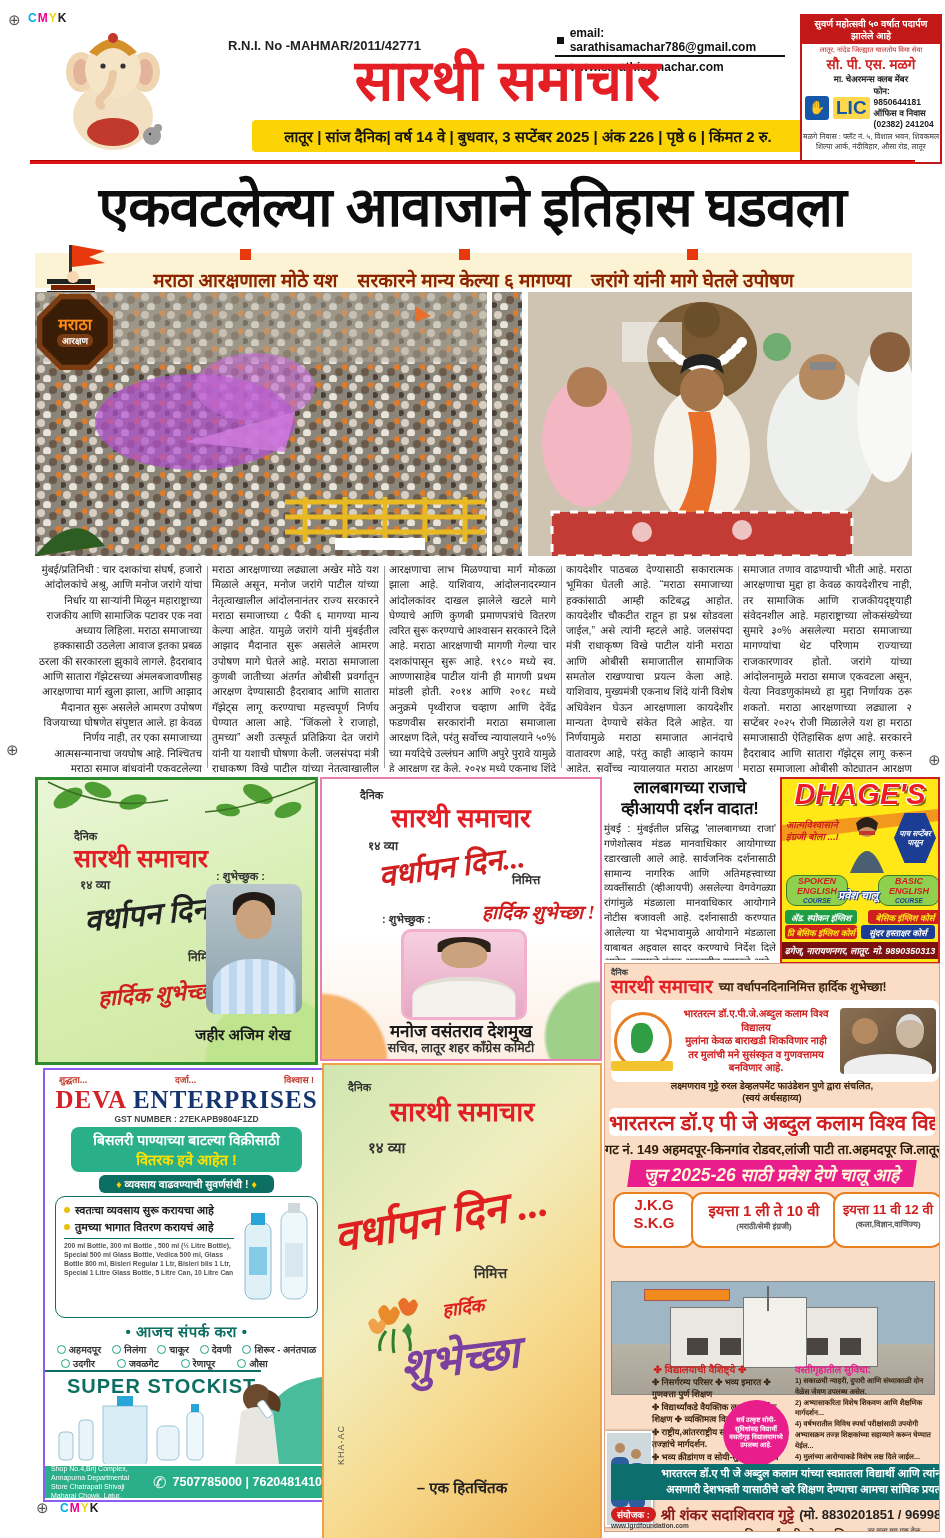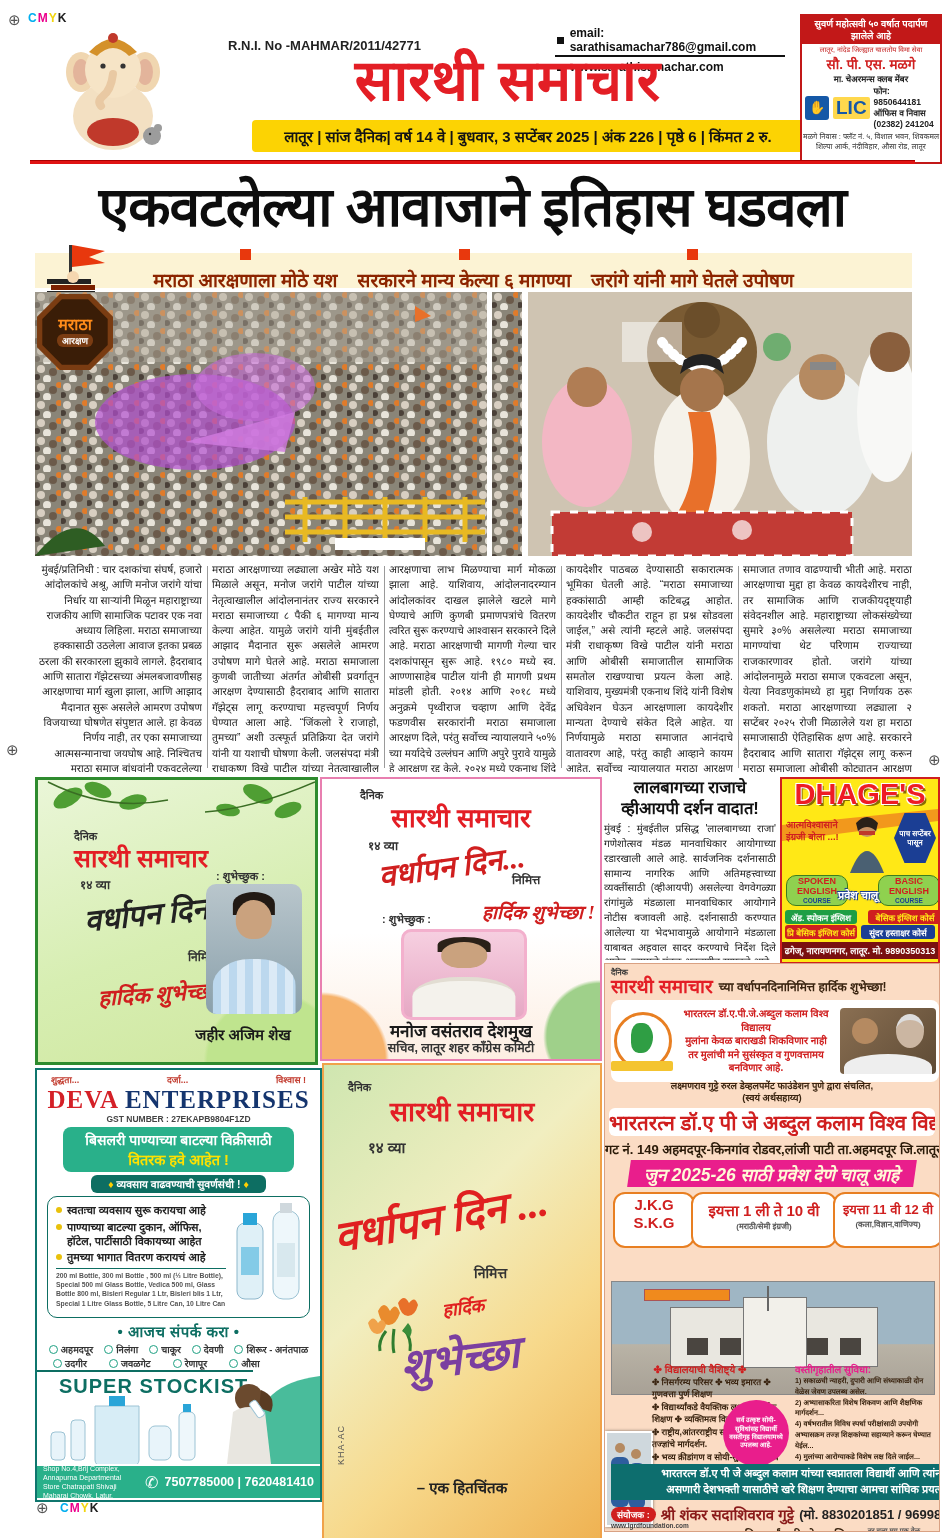--- a/index.html
+++ b/index.html
@@ -86,21 +86,21 @@
   .pill .t1{color:#d01f1f;font-weight:900;font-size:9px;line-height:1.1;display:block;}
   .pill .t2{color:#1b3e94;font-weight:bold;font-size:6.5px;display:block;}
   .dhbar{font-size:8.5px;font-weight:bold;text-align:center;border-radius:3px;padding:1.5px 0;}
   .dh-green{background:#1e9e44;color:#fff;}
   .dh-red{background:#d01f1f;color:#ffe816;}
   .dh-blue{background:#1b3e94;color:#fff;}
   .dhfoot{background:#7a1010;color:#fff;font-size:9px;font-weight:bold;text-align:center;padding:2px 0;}
   .adm{color:#fff;font-weight:900;font-size:11px;text-shadow:0 0 2px #1b3e94,1px 1px 0 #1b3e94,-1px -1px 0 #1b3e94;}
 
   
-  .deva{border:2px solid #0f766e;background:#fff;}
+  .deva{border:2px solid #8b5cf6;background:#fff;margin-left:8px;}
   .deva .toplbl{display:flex;justify-content:space-between;font-size:9px;color:#c23b2e;font-weight:bold;}
   .devaname{font-family:"Liberation Serif",serif;font-weight:900;font-size:25px;letter-spacing:1px;white-space:nowrap;}
   .devaname .d1{color:#d42027}.devaname .d2{color:#15356e}
   .gst{font-size:8.5px;font-weight:bold;color:#444;}
   .greenbox{background:#29b08a;border-radius:8px;text-align:center;padding:3px 2px;}
   .greenbox .g1{color:#fff;font-weight:900;font-size:14px;display:block;}
   .greenbox .g2{color:#ffe100;font-weight:900;font-size:14.5px;display:block;}
   .tealpill{background:#0d6e62;color:#fff;border-radius:6px;font-size:10.5px;font-weight:bold;text-align:center;padding:2px 0;}
   .tealpill .dia{color:#ffd000;}
   .pointbox{border:1.5px solid #0d6e62;border-radius:10px;}
@@ -384,21 +384,21 @@
   </div>
   <div class="abs b" style="left:0;top:240px;width:278px;font-size:17px;color:#1a1a1a;">मनोज वसंतराव देशमुख</div>
   <div class="abs b" style="left:0;top:260px;width:278px;font-size:12.5px;color:#333;">सचिव, लातूर शहर काँग्रेस कमिटी</div>
 </div>
 
 <div class="abs newsitem ovh" style="left:604px;top:777px;width:172px;height:183px;">
   <div class="hl">लालबागच्या राजाचे व्हीआयपी दर्शन वादात!</div>
   <div class="bd">मुंबई : मुंबईतील प्रसिद्ध 'लालबागच्या राजा' गणेशोत्सव मंडळ मानवाधिकार आयोगाच्या रडारखाली आले आहे. सार्वजनिक दर्शनासाठी सामान्य नागरिक आणि अतिमहत्त्वाच्या व्यक्तींसाठी (व्हीआयपी) असलेल्या वेगवेगळ्या रांगांमुळे मंडळाला मानवाधिकार आयोगाने नोटीस बजावली आहे. दर्शनासाठी करण्यात आलेल्या या भेदभावामुळे आयोगाने मंडळाला याबाबत अहवाल सादर करण्याचे निर्देश दिले आहेत, ज्यामुळे मंडळ अडचणीत सापडले आहे.</div>
 </div>
 
-<div class="abs dhage ovh" style="left:780px;top:777px;width:156px;height:183px;">
+<div class="abs dhage ovh" style="left:780px;top:777px;width:156px;height:183px;font-style:italic;">
   <div class="nm">DHAGE'S</div>
   <svg class="abs" style="left:0;top:28px;" width="156" height="60" viewBox="0 0 156 60">
     <path d="M0 18 L156 2 L156 14 L0 34 Z" fill="#f08a1d" opacity="0.85"></path>
   </svg>
   <div class="abs tag" style="left:4px;top:40px;width:56px;">आत्मविश्वासाने इंग्रजी बोला ...!</div>
   <div class="abs hexa" style="left:112px;top:34px;width:42px;height:50px;">पाच सप्टेंबर पासून</div>
   <div class="abs" style="left:62px;top:34px;width:46px;height:60px;">
     <svg width="46" height="60" viewBox="0 0 46 60">
       <circle cx="23" cy="14" r="10" fill="#c79164"></circle>
       <path d="M12 10 q11 -12 22 0 l-2 8 q-9 -8 -18 0 Z" fill="#2b2119"></path>
@@ -432,24 +432,20 @@
   <div class="gst ctr">GST NUMBER : 27EKAPB9804F1ZD</div>
   <div class="greenbox" style="margin:3px 26px;">
     <span class="g1">बिसलरी पाण्याच्या बाटल्या विक्रीसाठी</span>
     <span class="g2">वितरक हवे आहेत !</span>
   </div>
   <div class="tealpill" style="margin:2px 54px;"><span class="dia">♦</span> <span>व्यवसाय वाढवण्याची सुवर्णसंधी !</span> <span class="dia">♦</span></div>
   <div class="pointbox" style="margin:3px 10px;padding:4px 8px;position:relative;height:112px;">
     <div class="pt">
         <span class="dot"></span>
         <span style="width:160px;">स्वतःचा व्यवसाय सुरू करायचा आहे</span>
-      </div>
-    <div class="pt">
-        <span class="dot"></span>
-        <span style="width:160px;">पाण्याच्या बाटल्या दुकान, ऑफिस, हॉटेल, पार्टीसाठी विकायच्या आहेत</span>
       </div>
     <div class="pt">
         <span class="dot"></span>
         <span style="width:160px;">तुमच्या भागात वितरण करायचं आहे</span>
       </div>
     <div class="sizes" style="width:170px;">200 ml Bottle, 300 ml Bottle , 500 ml (½ Litre Bottle), Special 500 ml Glass Bottle, Vedica 500 ml, Glass Bottle 800 ml, Bisleri Regular 1 Ltr, Bisleri blis 1 Ltr, Special 1 Litre Glass Bottle, 5 Litre Can, 10 Litre Can</div>
     <svg class="abs" style="right:4px;top:6px;" width="74" height="100" viewBox="0 0 74 100">
       <rect x="6" y="20" width="26" height="76" rx="8" fill="#dff0f7" stroke="#8fb8cc"></rect>
       <rect x="12" y="10" width="14" height="12" fill="#2aa5d8"></rect>
       <rect x="10" y="44" width="18" height="28" fill="#2aa5d8" opacity="0.5"></rect>

